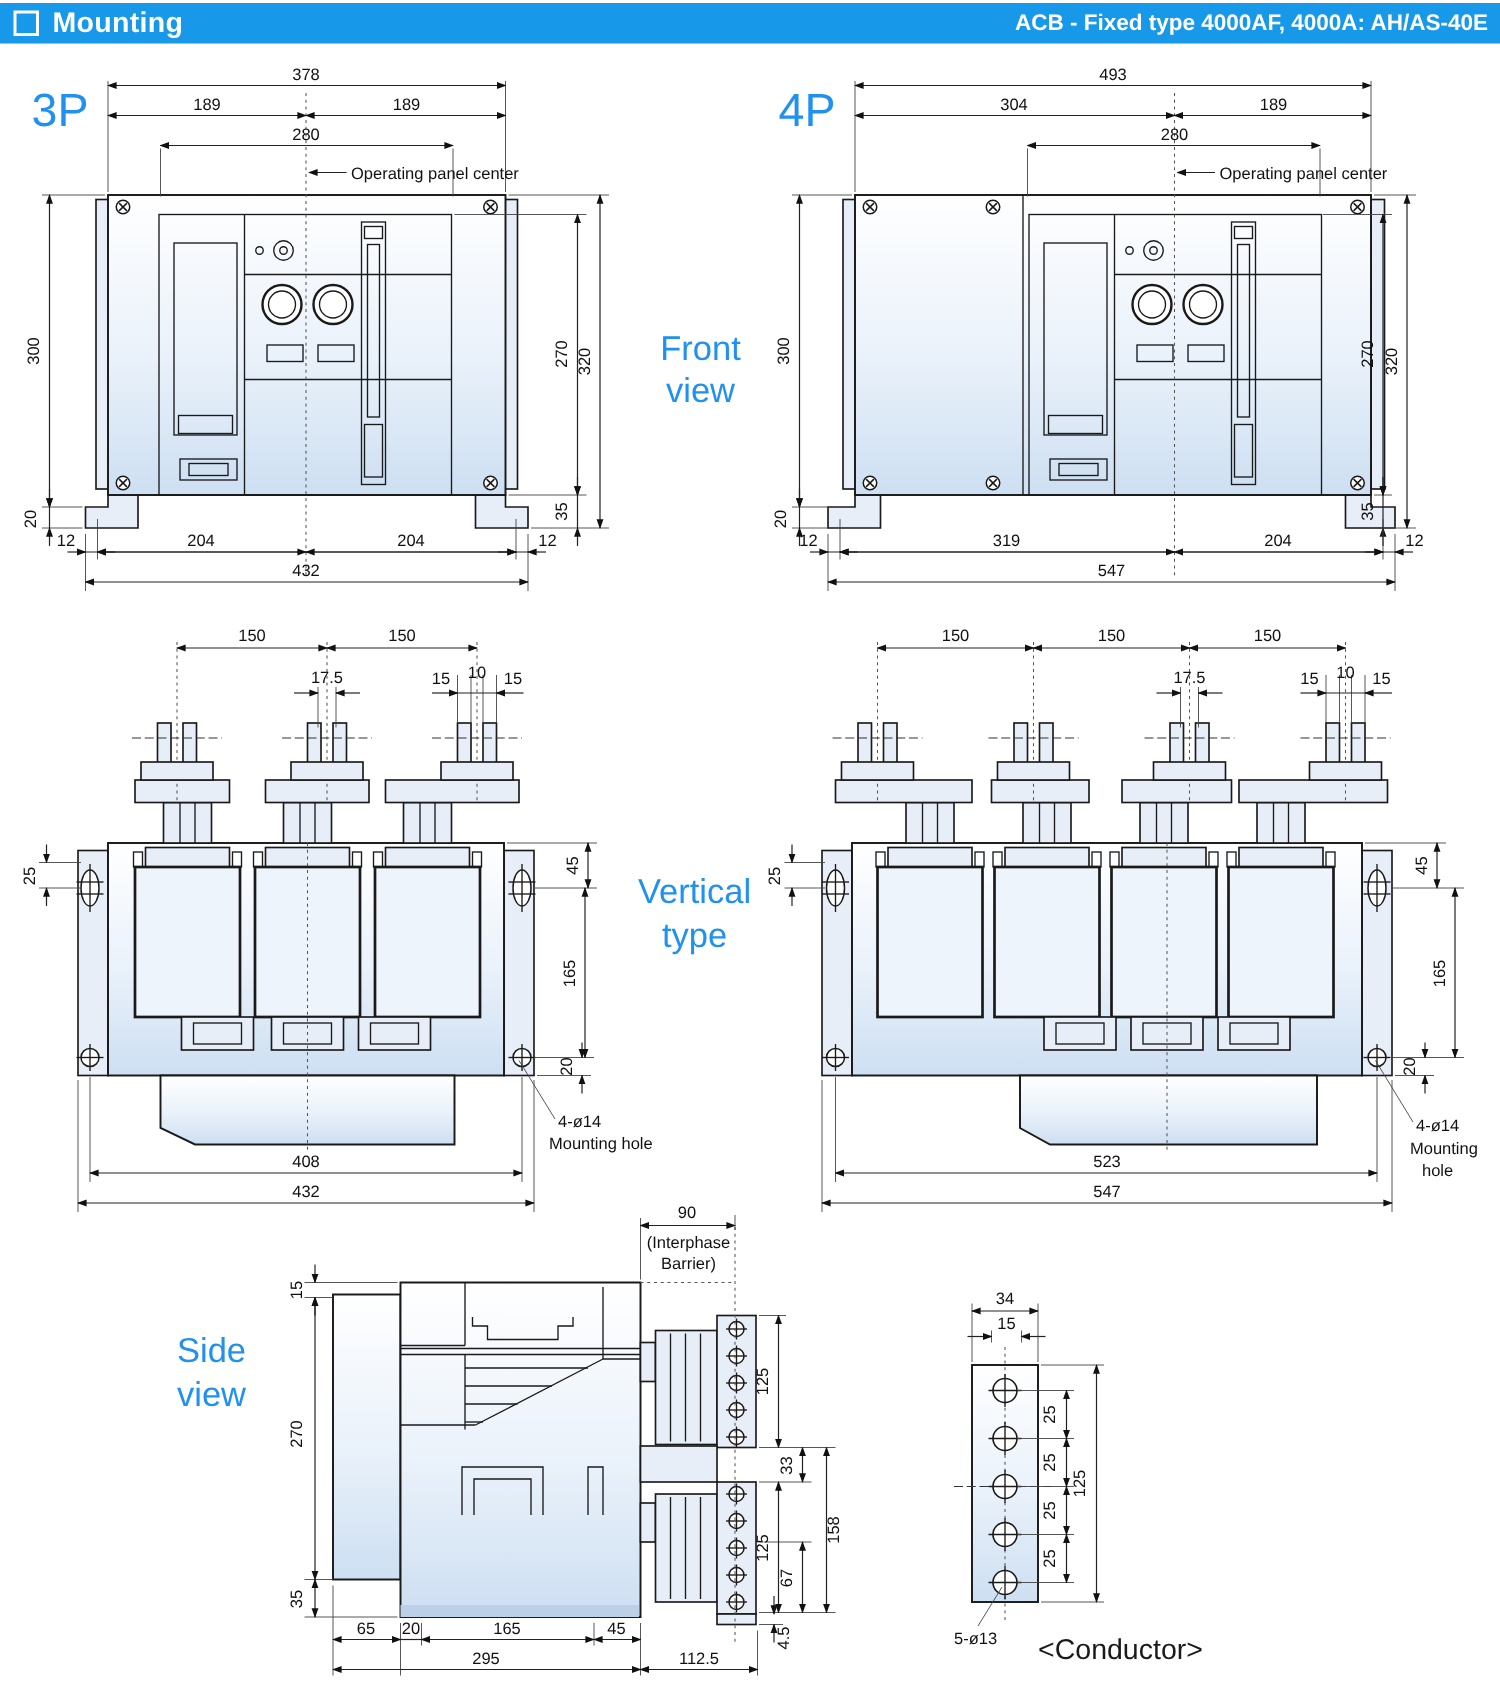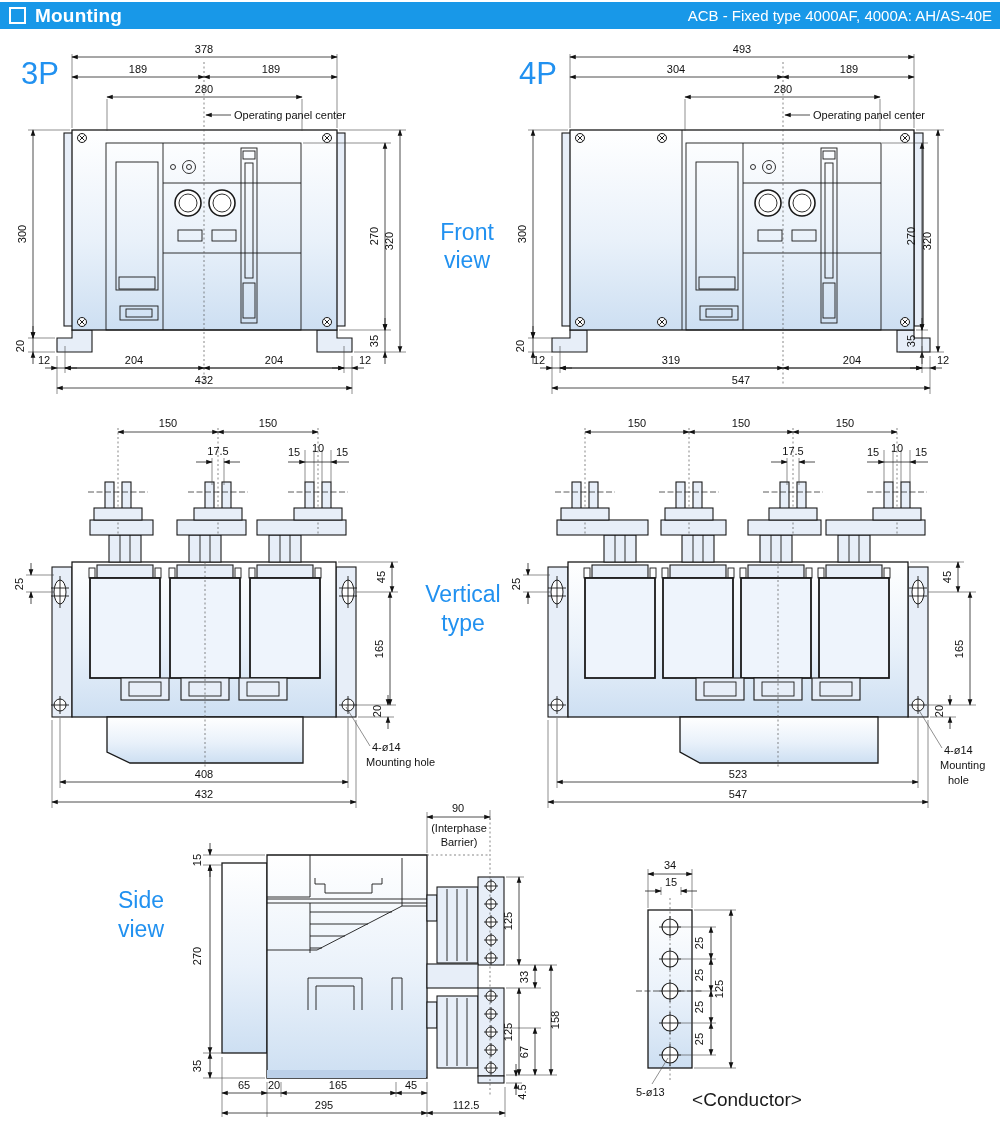--- a/index.html
+++ b/index.html
@@ -1,20 +1,20 @@
 <!DOCTYPE html>
 <html><head>
 <meta charset="utf-8">
 <style>
   html,body{margin:0;padding:0;background:#fff;font-family:"Liberation Sans",sans-serif;}
   #page{position:relative;width:1000px;height:1130px;background:#fff;overflow:hidden;}
   #hdr{position:absolute;left:0;top:2px;width:1000px;height:27px;background:#1898e8;display:flex;align-items:center;}
   #hdr .sq{width:13px;height:13px;border:2px solid #fff;margin-left:9px;background:transparent;}
   #hdr .ttl{color:#fff;font-size:19px;font-weight:bold;margin-left:9px;letter-spacing:.2px;}
-  #hdr .sub{color:#fff;font-size:15px;font-weight:normal;margin-left:auto;margin-right:8px;}
+  #hdr .sub{color:#fff;font-size:15px;font-weight:bold;margin-left:auto;margin-right:8px;}
   svg{position:absolute;left:0;top:0;}
   .f{fill:url(#g1);stroke:#1a1a1a;stroke-width:1.3;}
   .f2{fill:#e7eef8;stroke:#1a1a1a;stroke-width:1.1;}
   .f3{fill:#eef4fc;stroke:#1a1a1a;stroke-width:1.8;}
   .tl{stroke:#1a1a1a;stroke-width:0.9;fill:none;}
   .x{stroke:#444;stroke-width:0.6;fill:none;}
   .dm{stroke:#222;stroke-width:0.8;fill:none;}
   .dot{stroke:#555;stroke-width:0.7;stroke-dasharray:2 2.5;fill:none;}
   .dsh{stroke:#333;stroke-width:0.8;stroke-dasharray:6 2.5;fill:none;}
   .t{font-size:11px;fill:#111;text-anchor:middle;}

